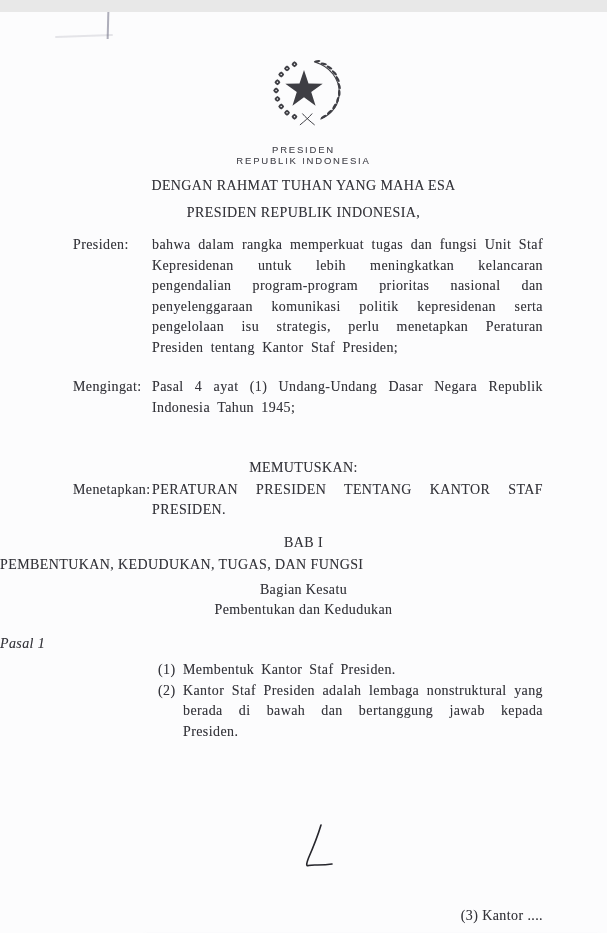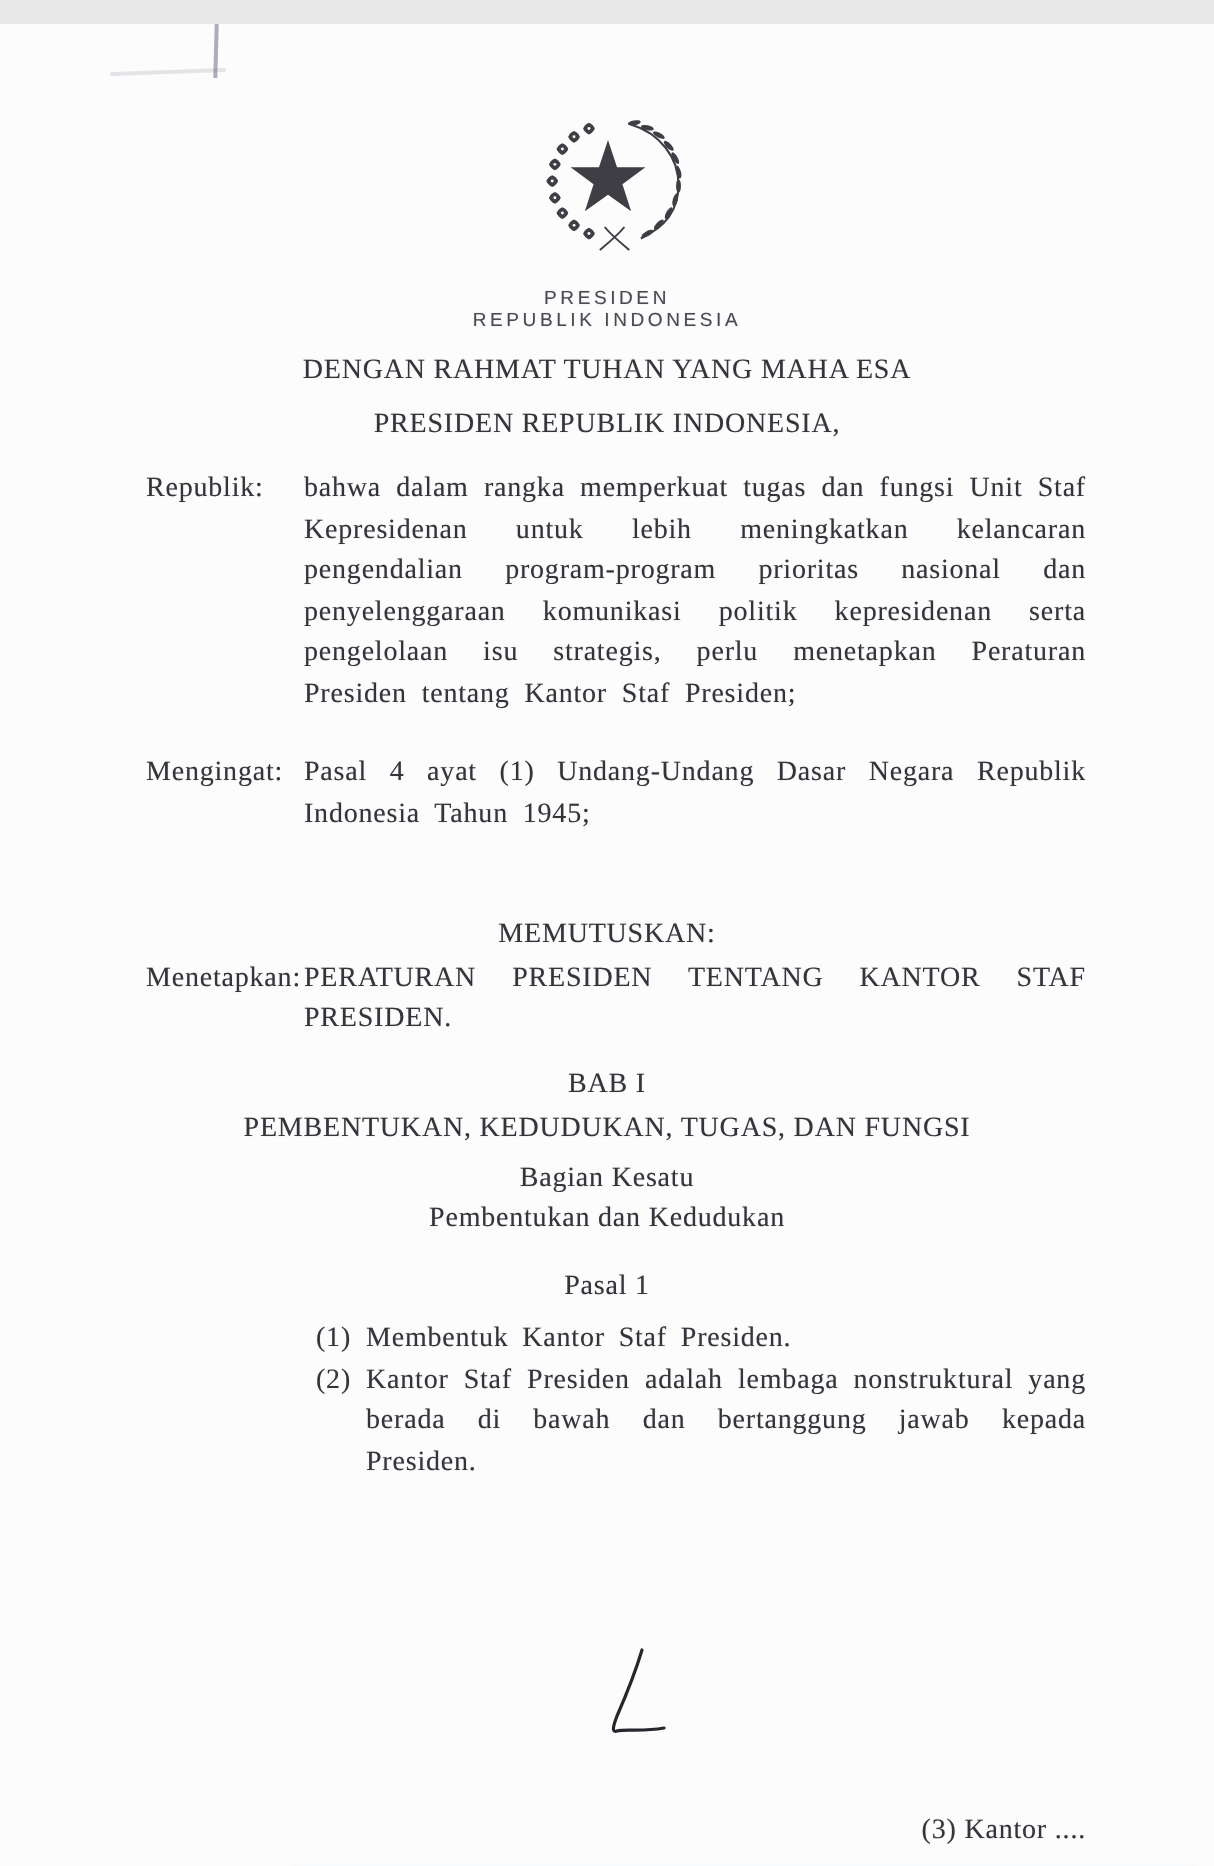--- a/index.html
+++ b/index.html
@@ -34,24 +34,24 @@
   .clause .label{width:79px;flex:none;}
   .clause .body{flex:1;text-align:justify;text-align-last:left;word-spacing:3.5px;}
   .considering{margin-top:12px;}
   .recalling{margin-top:19px;}
 
   .memutuskan{margin-top:40px;text-align:center;line-height:20.5px;}
   .decision{margin-top:1px;font-family:Liberation Serif, serif;}
   .decision .body{word-spacing:7px;}
 
   .chapter-number{margin-top:11px;text-align:center;line-height:22px;}
-  .chapter-title{text-align:center;line-height:22px;}
+  .chapter-title{line-height:22px;}
   .section-name{margin-top:4px;text-align:center;line-height:20.5px;}
   .section-title{text-align:center;line-height:20.5px;}
-  .article-heading{margin-top:13px;text-align:center;line-height:20.5px;}
+  .article-heading{margin-top:13px;line-height:20.5px;font-style:italic;}
 
   .article-list{margin-top:6px;padding:0 64px 0 158px;line-height:20.5px;}
   .item{display:flex;}
   .item .num{width:25px;flex:none;}
   .item .text{flex:1;text-align:justify;text-align-last:left;word-spacing:3px;}
 
   .signature{position:absolute;left:299px;top:810px;}
   .catchword{position:absolute;top:894px;right:64px;line-height:20.5px;}
 </style>
 </head>
@@ -106,21 +106,21 @@
   <div class="letterhead">
     <div>PRESIDEN</div>
     <div>REPUBLIK INDONESIA</div>
   </div>
 
 
   <div class="invocation">DENGAN RAHMAT TUHAN YANG MAHA ESA</div>
   <div class="authority">PRESIDEN REPUBLIK INDONESIA,</div>
 
   <div class="clause considering">
-    <div class="label">Republik:</div>
+    <div class="label">Presiden:</div>
     <div class="body">bahwa dalam rangka memperkuat tugas dan fungsi Unit Staf Kepresidenan untuk lebih meningkatkan kelancaran pengendalian program-program prioritas nasional dan penyelenggaraan komunikasi politik kepresidenan serta pengelolaan isu strategis, perlu menetapkan Peraturan Presiden tentang Kantor Staf Presiden;</div>
   </div>
 
   <div class="clause recalling">
     <div class="label">Mengingat:</div>
     <div class="body">Pasal 4 ayat (1) Undang-Undang Dasar Negara Republik Indonesia Tahun 1945;</div>
   </div>
 
   <div class="memutuskan">MEMUTUSKAN:</div>
 

